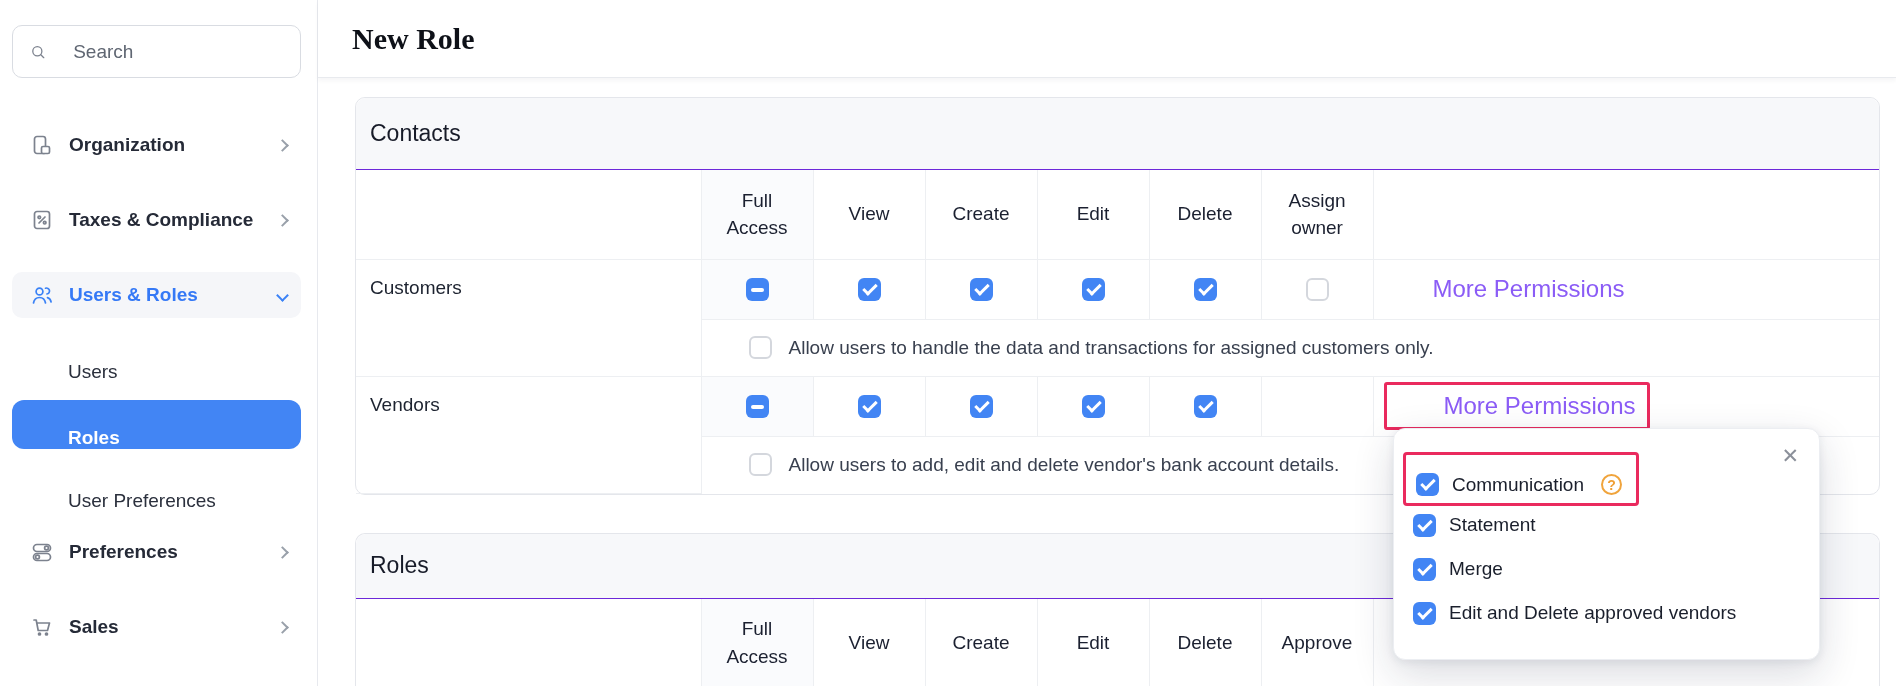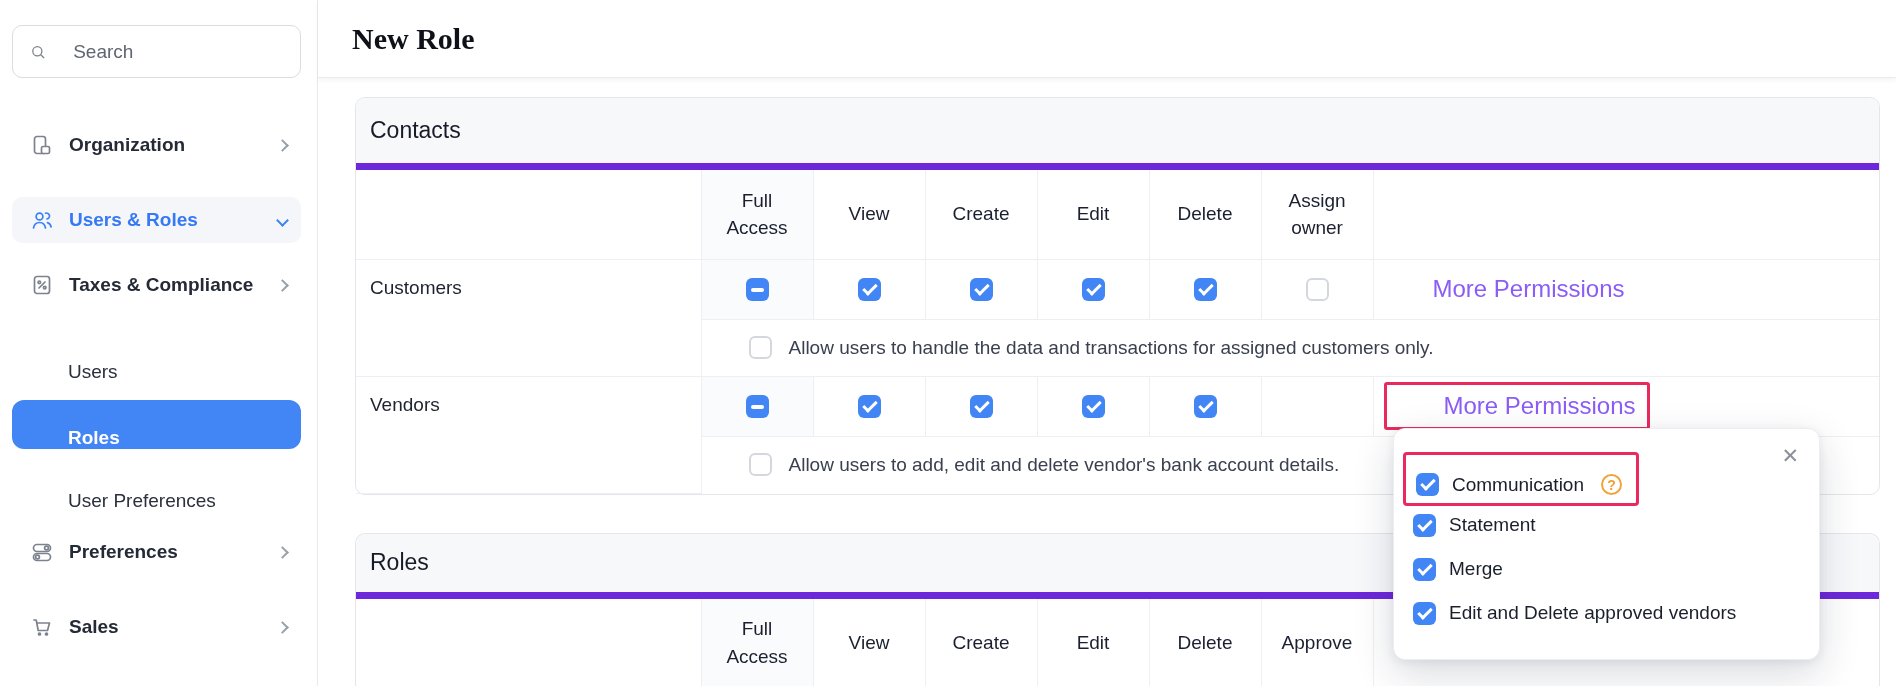--- a/index.html
+++ b/index.html
@@ -25,21 +25,21 @@
   .sub-item { height: 46px; display: flex; align-items: flex-end; padding-left: 56px; border-radius: 12px; margin-bottom: 17px; font-size: 19px; color: #2b303d; cursor: pointer; }
   .sub-item.selected { background: #4285f4; color: #fff; font-weight: 700; height: 49px; }
   .sub-item:last-of-type { margin-bottom: 29px; }
 
   
   .main { flex: 1; background: #fff; }
   .title-bar { height: 78px; display: flex; align-items: center; padding-left: 34px; border-bottom: 1px solid #e8eaee; box-shadow: 0 3px 4px rgba(20,30,60,0.04); }
   .page-title { font-size: 30px; font-weight: 700; color: #0e1118; font-family: Liberation Serif, serif; }
   .content { padding: 19px 16px 0 37px; }
   .panel { border: 1px solid #e4e6eb; border-radius: 10px; background: #fff; }
-  .panel-header { height: 72px; background: #f7f8fa; border-bottom: 7px solid #6d28d9; display: flex; align-items: center; padding-left: 14px; border-radius: 10px 10px 0 0; font-size: 23px; color: #171b28; }
+  .panel-header { height: 72px; background: #f7f8fa; border-bottom: 1px solid #6d28d9; display: flex; align-items: center; padding-left: 14px; border-radius: 10px 10px 0 0; font-size: 23px; color: #171b28; }
   .panel.items-panel { margin-top: 38px; border-bottom: none; border-radius: 10px 10px 0 0; }
   .panel.items-panel .panel-header { height: 65px; }
 
   table.perm { width: 100%; border-collapse: collapse; table-layout: fixed; }
   table.perm td { border: 1px solid #edeff2; font-size: 19px; color: #1d2330; }
   table.perm td:first-child { border-left: none; }
   table.perm td:last-child { border-right: none; }
   table.perm tr:last-child td { border-bottom: none; }
   table.perm tr.head td { border-top: none; height: 89px; text-align: center; vertical-align: middle; line-height: 1.45; padding: 0 10px; color: #1b2030; }
   td.shade { background: #fafbfd; }
@@ -88,44 +88,44 @@
         <span class="icon">
           <svg class="ic" width="24" height="24" viewBox="0 0 24 24">
               <rect x="4.5" y="3.5" width="11" height="17" rx="2.5"></rect>
               <rect x="11.5" y="13.5" width="8" height="7" rx="1.5" fill="#fff"></rect>
             </svg>
         </span>
         <span class="label">Organization</span>
         <span class="chev"><span class="chev-r" style="display:inline-block"></span></span>
       </div>
 
+      <div class="nav-item">
+        <span class="icon">
+          <svg class="ic" width="24" height="24" viewBox="0 0 24 24">
+              <rect x="4.5" y="3.5" width="15" height="17" rx="2.5"></rect>
+              <line x1="9" y1="15" x2="15" y2="9"></line>
+              <circle cx="9.3" cy="9.3" r="1.3"></circle>
+              <circle cx="14.7" cy="14.7" r="1.3"></circle>
+            </svg>
+        </span>
+        <span class="label">Taxes &amp; Compliance</span>
+        <span class="chev"><span class="chev-r" style="display:inline-block"></span></span>
+      </div>
+
       <div class="nav-item active" style="margin-bottom:19px">
         <span class="icon">
           <svg class="ic blue" width="24" height="24" viewBox="0 0 24 24">
               <circle cx="9.5" cy="8.5" r="3.4"></circle>
               <path d="M3.5 20c.6-3.4 3-5.5 6-5.5s5.4 2.1 6 5.5"></path>
               <path d="M15.5 5.2a3 3 0 1 1 1.4 5.8"></path>
               <path d="M17.5 14.6c1.9.6 3.2 2.2 3.6 4.4"></path>
             </svg>
         </span>
         <span class="label">Users &amp; Roles</span>
         <span class="chev"><span class="chev-d" style="display:inline-block"></span></span>
-      </div>
-
-      <div class="nav-item">
-        <span class="icon">
-          <svg class="ic" width="24" height="24" viewBox="0 0 24 24">
-              <rect x="4.5" y="3.5" width="15" height="17" rx="2.5"></rect>
-              <line x1="9" y1="15" x2="15" y2="9"></line>
-              <circle cx="9.3" cy="9.3" r="1.3"></circle>
-              <circle cx="14.7" cy="14.7" r="1.3"></circle>
-            </svg>
-        </span>
-        <span class="label">Taxes &amp; Compliance</span>
-        <span class="chev"><span class="chev-r" style="display:inline-block"></span></span>
       </div>
 
       <div class="sub-item">
         <span>Users</span>
       </div>
       <div class="sub-item selected">
         <span>Roles</span>
       </div>
       <div class="sub-item">
         <span>User Preferences</span>

